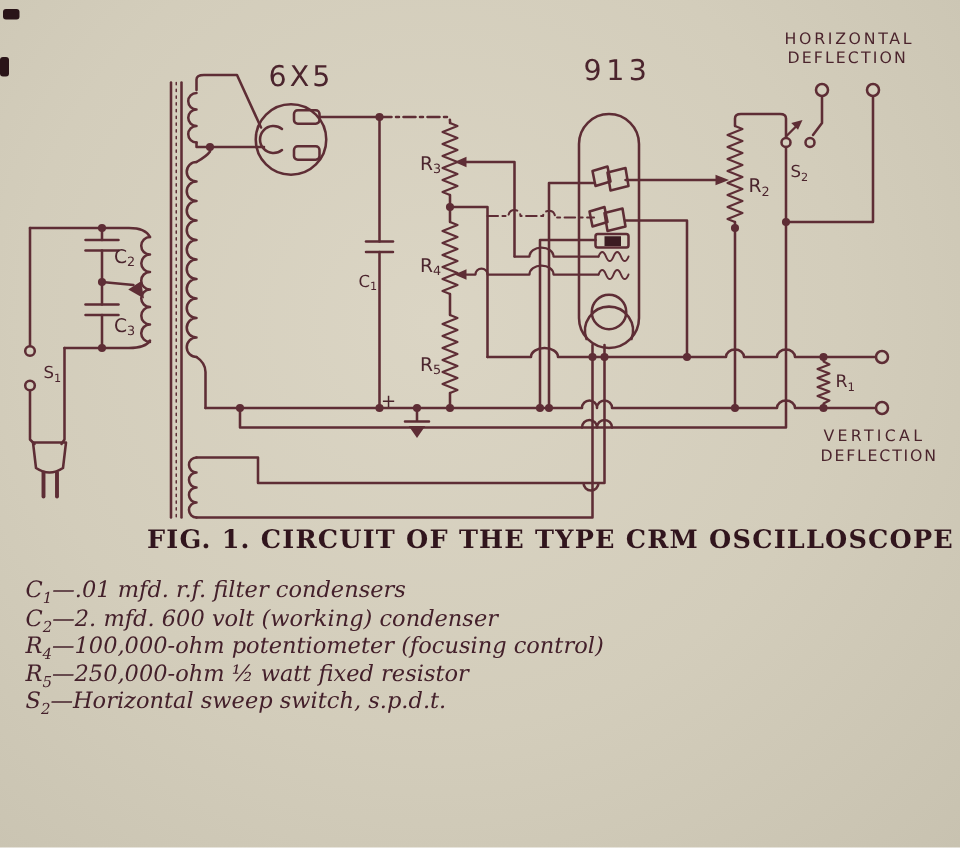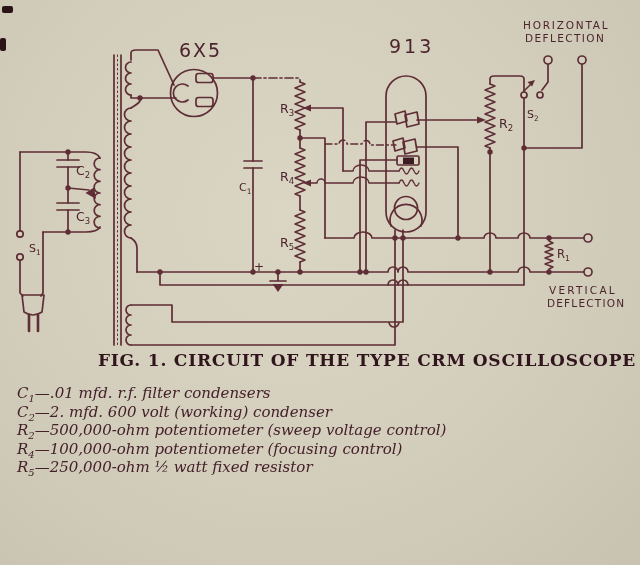--- a/index.html
+++ b/index.html
@@ -255,18 +255,18 @@
           <text x="254" y="271" font-size="12" fill="#4b242d">+</text>
         </g>
     </g>
   </svg>
 
   <div class="caption">FIG. 1. CIRCUIT OF THE TYPE CRM OSCILLOSCOPE</div>
 
   <ul class="parts-list" id="parts-list">
       <li><span>C</span><sub>1</sub><span>—.01 mfd. r.f. filter condensers</span></li>
       <li><span>C</span><sub>2</sub><span>—2. mfd. 600 volt (working) condenser</span></li>
-      <li><span>R</span><sub>2</sub><span>—500,000-ohm potentiometer (sweep voltage control)</span></li>
       <li><span>R</span><sub>4</sub><span>—100,000-ohm potentiometer (focusing control)</span></li>
       <li><span>R</span><sub>5</sub><span>—250,000-ohm ½ watt fixed resistor</span></li>
+      <li><span>S</span><sub>2</sub><span>—Horizontal sweep switch, s.p.d.t.</span></li>
     </ul>
 
 </div>
 
 </body></html>

